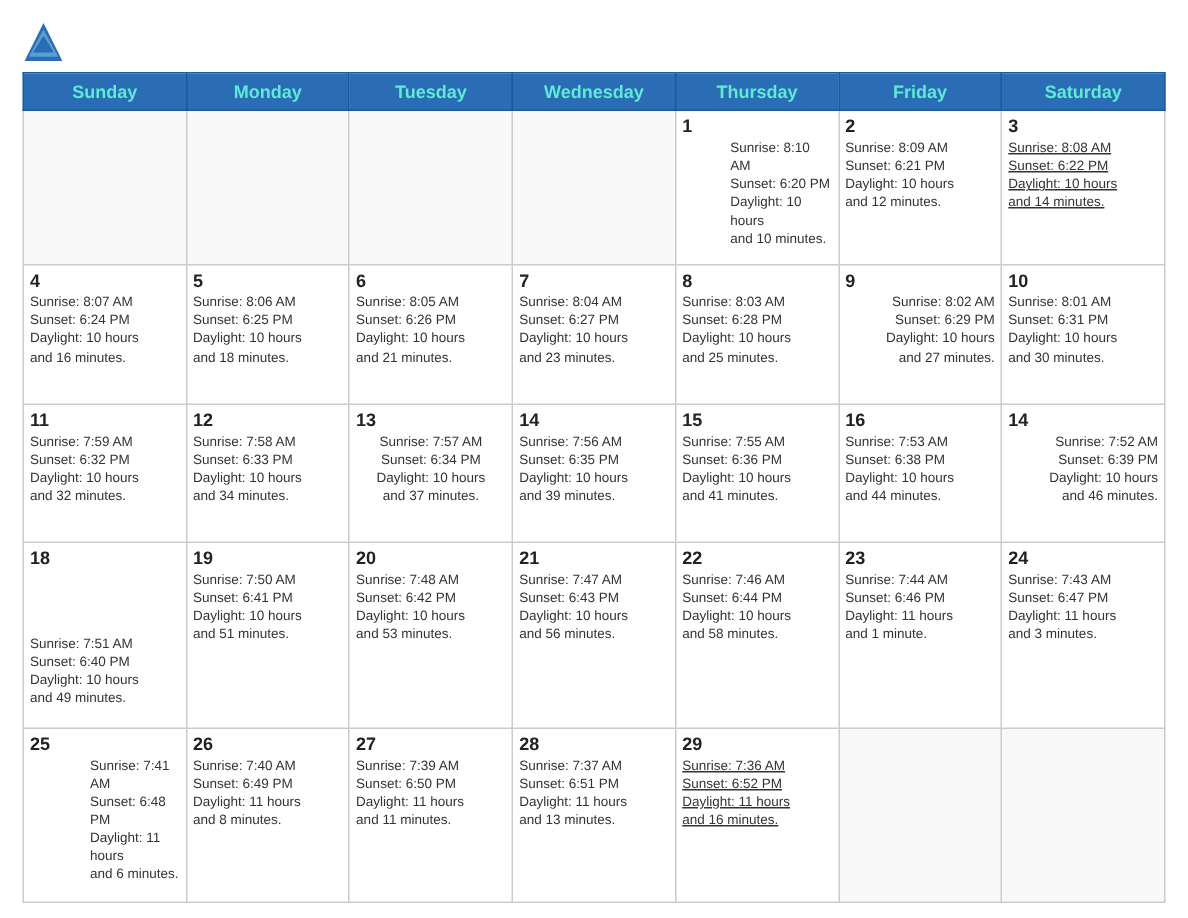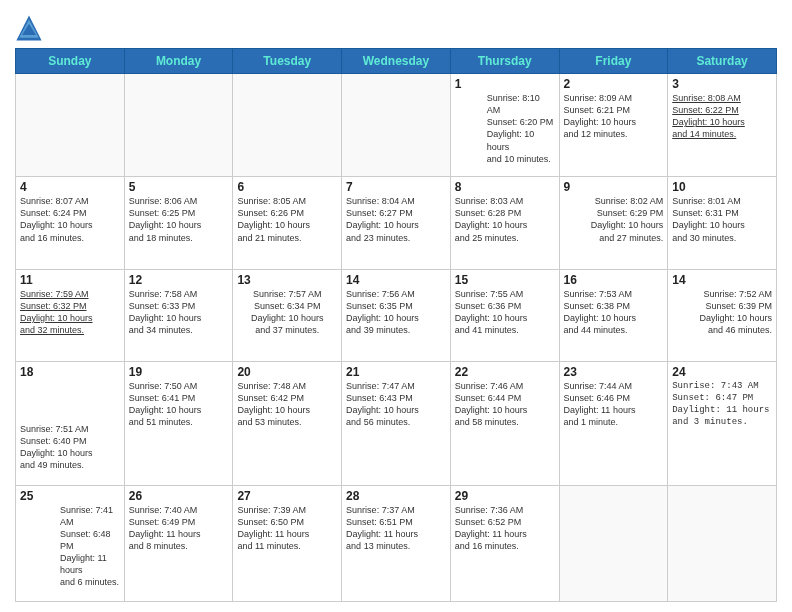--- a/index.html
+++ b/index.html
@@ -216,21 +216,21 @@
             <span class="day-num">10</span>
             <div class="day-info" style="white-space: pre-line;">Sunrise: 8:01 AM
 Sunset: 6:31 PM
 Daylight: 10 hours
 and 30 minutes.</div>
           </td>
         </tr>
         <tr>
           <td>
             <span class="day-num">11</span>
-            <div class="day-info" style="white-space: pre-line; text-decoration: underline;">Sunrise: 7:59 AM
+            <div class="day-info" style="white-space: pre-line;">Sunrise: 7:59 AM
 Sunset: 6:32 PM
 Daylight: 10 hours
 and 32 minutes.</div>
           </td>
           <td>
             <span class="day-num">12</span>
             <div class="day-info" style="white-space: pre-line;">Sunrise: 7:58 AM
 Sunset: 6:33 PM
 Daylight: 10 hours
 and 34 minutes.</div>
@@ -309,21 +309,21 @@
           </td>
           <td>
             <span class="day-num">23</span>
             <div class="day-info" style="white-space: pre-line;">Sunrise: 7:44 AM
 Sunset: 6:46 PM
 Daylight: 11 hours
 and 1 minute.</div>
           </td>
           <td>
             <span class="day-num">24</span>
-            <div class="day-info" style="white-space: pre-line; font-family: Liberation Mono, monospace;">Sunrise: 7:43 AM
+            <div class="day-info" style="white-space: pre-line;">Sunrise: 7:43 AM
 Sunset: 6:47 PM
 Daylight: 11 hours
 and 3 minutes.</div>
           </td>
         </tr>
         <tr>
           <td>
             <span class="day-num">25</span>
             <div class="day-info" style="white-space: pre-line; margin-left: 40px;">Sunrise: 7:41 AM
 Sunset: 6:48 PM
@@ -346,21 +346,21 @@
           </td>
           <td>
             <span class="day-num">28</span>
             <div class="day-info" style="white-space: pre-line;">Sunrise: 7:37 AM
 Sunset: 6:51 PM
 Daylight: 11 hours
 and 13 minutes.</div>
           </td>
           <td>
             <span class="day-num">29</span>
-            <div class="day-info" style="white-space: pre-line;">Sunrise: 7:36 AM
+            <div class="day-info" style="white-space: pre-line; text-decoration: underline;">Sunrise: 7:36 AM
 Sunset: 6:52 PM
 Daylight: 11 hours
 and 16 minutes.</div>
           </td>
           <td class="empty"></td>
           <td class="empty"></td>
         </tr>
       </tbody>
   </table>
 </div>

